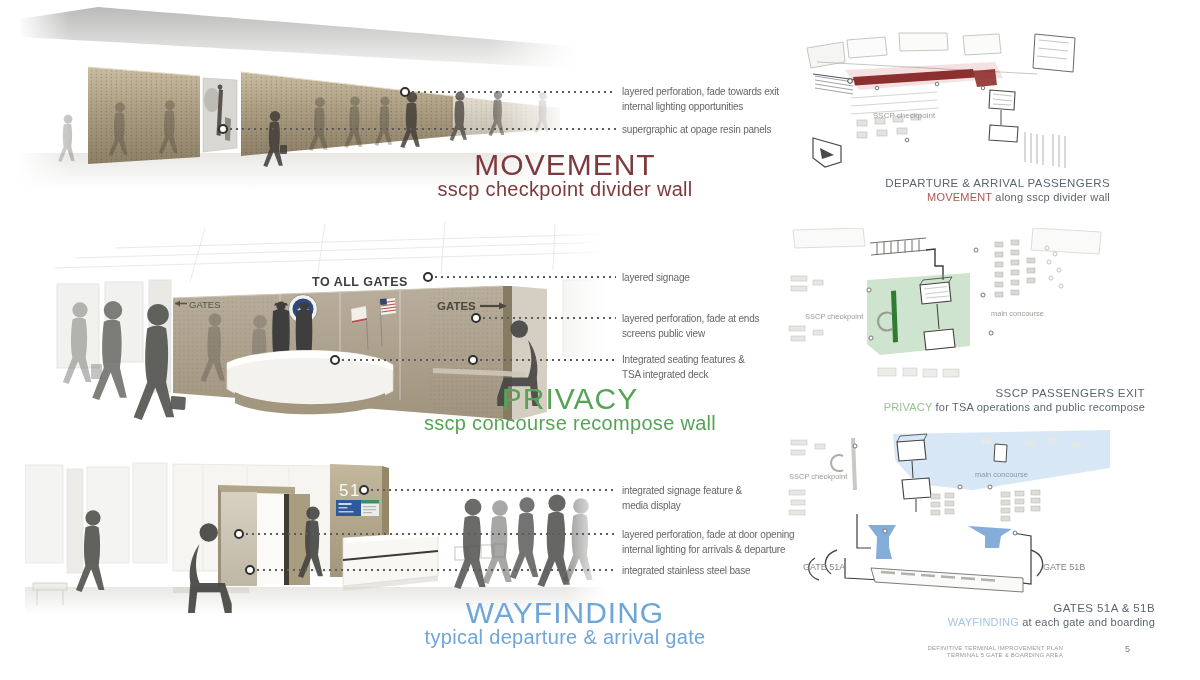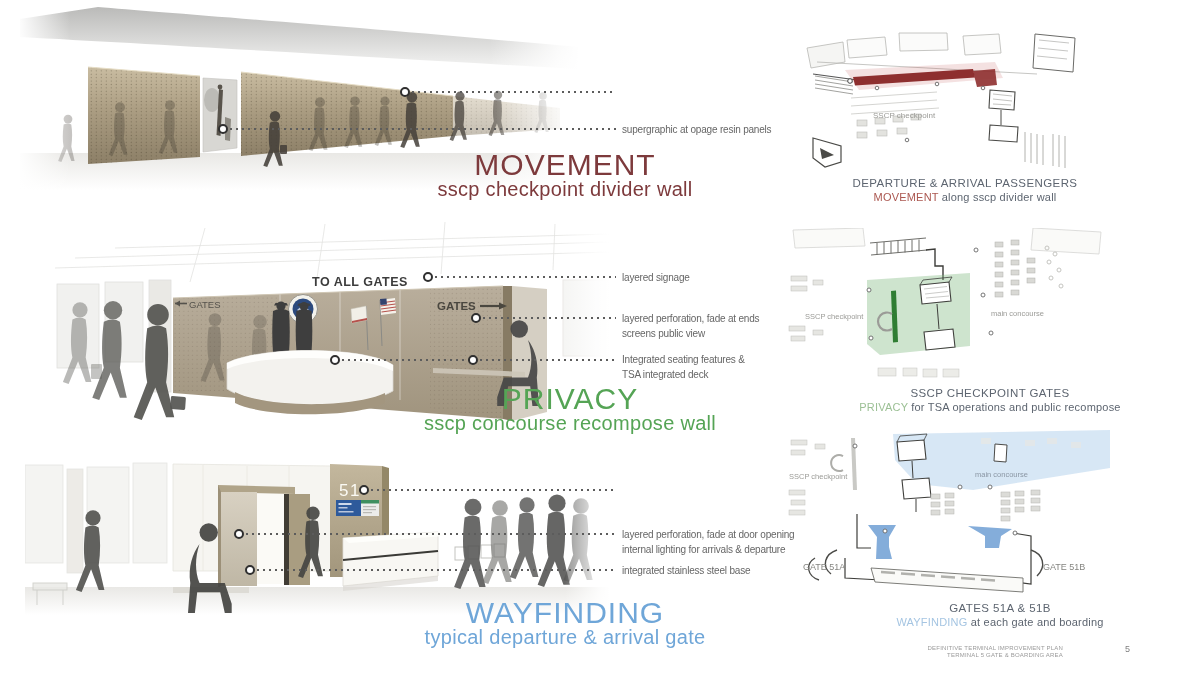--- a/index.html
+++ b/index.html
@@ -12,21 +12,21 @@
   .leader{position:absolute;height:2px;
        background-image:repeating-linear-gradient(90deg,#5c5c5c 0 2px,transparent 2px 6px);}
   .marker{position:absolute;width:6px;height:6px;border:2px solid #2f2f2f;border-radius:50%;
        background:#fff;z-index:5;}
   .title-block{position:absolute;text-align:center;z-index:4;}
   .tb-title{font-size:30px;letter-spacing:1px;line-height:32px;font-weight:normal;}
   .tb-sub{font-size:20px;letter-spacing:.3px;line-height:17px;}
   .movement .tb-title,.movement .tb-sub{color:#7d3a3c;}
   .privacy .tb-title,.privacy .tb-sub{color:#55a455;}
   .wayfinding .tb-title,.wayfinding .tb-sub{color:#6fa6d8;}
-  .cap{position:absolute;text-align:center;color:#5d6570;}
+  .cap{position:absolute;text-align:right;color:#5d6570;}
   .cap .c1{font-size:11.5px;letter-spacing:.4px;line-height:13px;}
   .cap .c2{font-size:11px;letter-spacing:.2px;line-height:13px;margin-top:1px;}
   .kw-mov{color:#ab5750;}
   .kw-priv{color:#9cc095;}
   .kw-way{color:#a5c5e2;}
   .footer{position:absolute;left:900px;top:645px;width:163px;text-align:right;
        font-size:6px;line-height:7px;color:#9a9a9a;letter-spacing:.2px;}
   .pagenum{position:absolute;left:1125px;top:644px;font-size:9px;color:#808080;}
 </style>
 </head>
@@ -126,20 +126,24 @@
     <use href="#psn" transform="translate(478,131) scale(1.05)" opacity="0.6"></use>
     <use href="#psn" transform="translate(523,128) scale(0.95)" opacity="0.45"></use>
     <use href="#psn" transform="translate(48,157) scale(1.1)" opacity="0.3"></use>
   </g>
   <rect x="470" y="0" width="90" height="185" fill="url(#fadeR)"></rect>
   <rect x="0" y="0" width="50" height="185" fill="url(#fadeL)"></rect>
 </svg>
 
 <span class="marker" style="left:400px;top:87px"></span>
 <div class="leader" style="left:412px;top:91px;width:204px"></div>
+<div class="ann" style="top:84px">
+  <div>layered perforation, fade towards exit</div>
+  <div>internal lighting opportunities</div>
+</div>
 <span class="marker" style="left:218px;top:124px"></span>
 <div class="leader" style="left:230px;top:128px;width:386px"></div>
 <div class="ann" style="top:122px">
   <div>supergraphic at opage resin panels</div>
 </div>
 
 <div class="title-block movement" style="left:425px;top:149px;width:280px">
   <div class="tb-title">MOVEMENT</div>
   <div class="tb-sub">sscp checkpoint divider wall</div>
 </div>
@@ -380,21 +384,21 @@
         <circle cx="88" cy="110" r="2"></circle>
         <circle cx="193" cy="22" r="2"></circle>
     <circle cx="200" cy="67" r="2"></circle>
         <circle cx="208" cy="105" r="2"></circle>
   </g>
   <text x="22" y="91" font-size="7.5" fill="#9b9b97">SSCP checkpoint</text>
   <text x="208" y="88" font-size="7.5" fill="#9b9b97">main concourse</text>
 </svg>
 
 <div class="cap" style="left:835px;top:387px;width:310px">
-  <div class="c1">SSCP CHECKPOINT GATES</div>
+  <div class="c1">SSCP PASSENGERS EXIT</div>
   <div class="c2"><span class="kw-priv">PRIVACY</span><span> for TSA operations and public recompose</span></div>
 </div>
 
 <svg class="rsvg" style="left:25px;top:437px" width="585" height="178" viewBox="0 0 585 178">
   <g fill="#f1f1ee" stroke="#dbdbd7" stroke-width="0.8" opacity="0.75">
     <rect x="0" y="28" width="38" height="98"></rect>
         <rect x="42" y="32" width="16" height="104" fill="#e7e5e0"></rect>
     <rect x="62" y="30" width="42" height="96"></rect>
         <rect x="108" y="26" width="34" height="100"></rect>
   </g>
@@ -455,20 +459,24 @@
     <use href="#psn" transform="translate(475,147) scale(1.95)" opacity="0.6" fill="#6e6e6b"></use>
     <use href="#psn" transform="translate(502,142) scale(1.9)" opacity="0.8"></use>
     <use href="#psn" transform="translate(532,150) scale(2.15)" opacity="0.88"></use>
     <use href="#psn" transform="translate(556,145) scale(1.95)" opacity="0.6"></use>
   </g>
   <rect x="540" y="0" width="45" height="178" fill="url(#fadeR)"></rect>
 </svg>
 
 <span class="marker" style="left:359px;top:485px"></span>
 <div class="leader" style="left:371px;top:489px;width:245px"></div>
+<div class="ann" style="top:483px">
+  <div>integrated signage feature &amp;</div>
+  <div>media display</div>
+</div>
 <span class="marker" style="left:234px;top:529px"></span>
 <div class="leader" style="left:246px;top:533px;width:370px"></div>
 <div class="ann" style="top:527px">
   <div>layered perforation, fade at door opening</div>
   <div>internal lighting for arrivals &amp; departure</div>
 </div>
 <span class="marker" style="left:245px;top:565px"></span>
 <div class="leader" style="left:257px;top:569px;width:359px"></div>
 <div class="ann" style="top:563px">
   <div>integrated stainless steel base</div>

